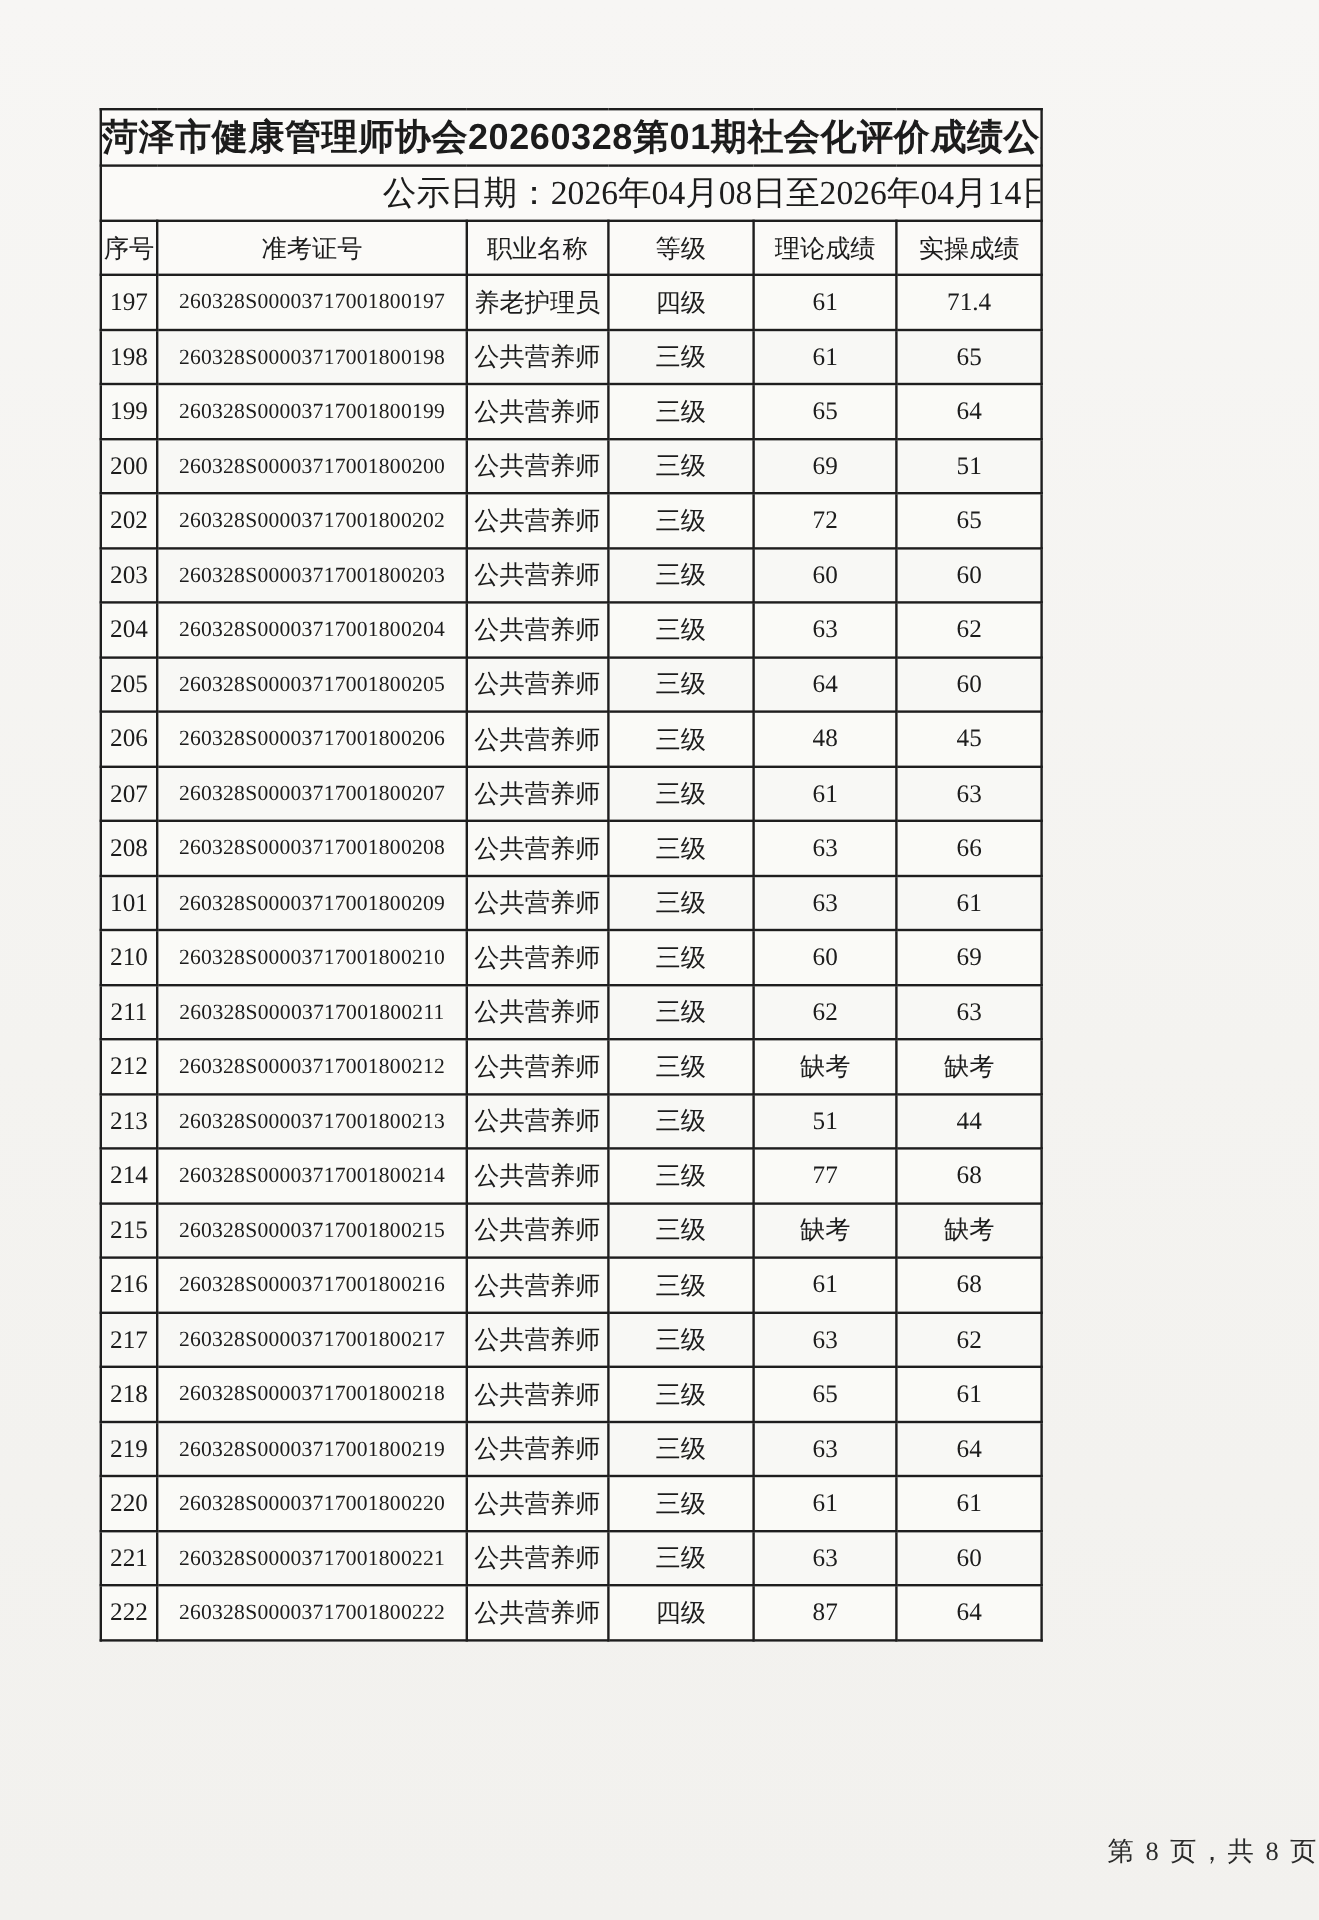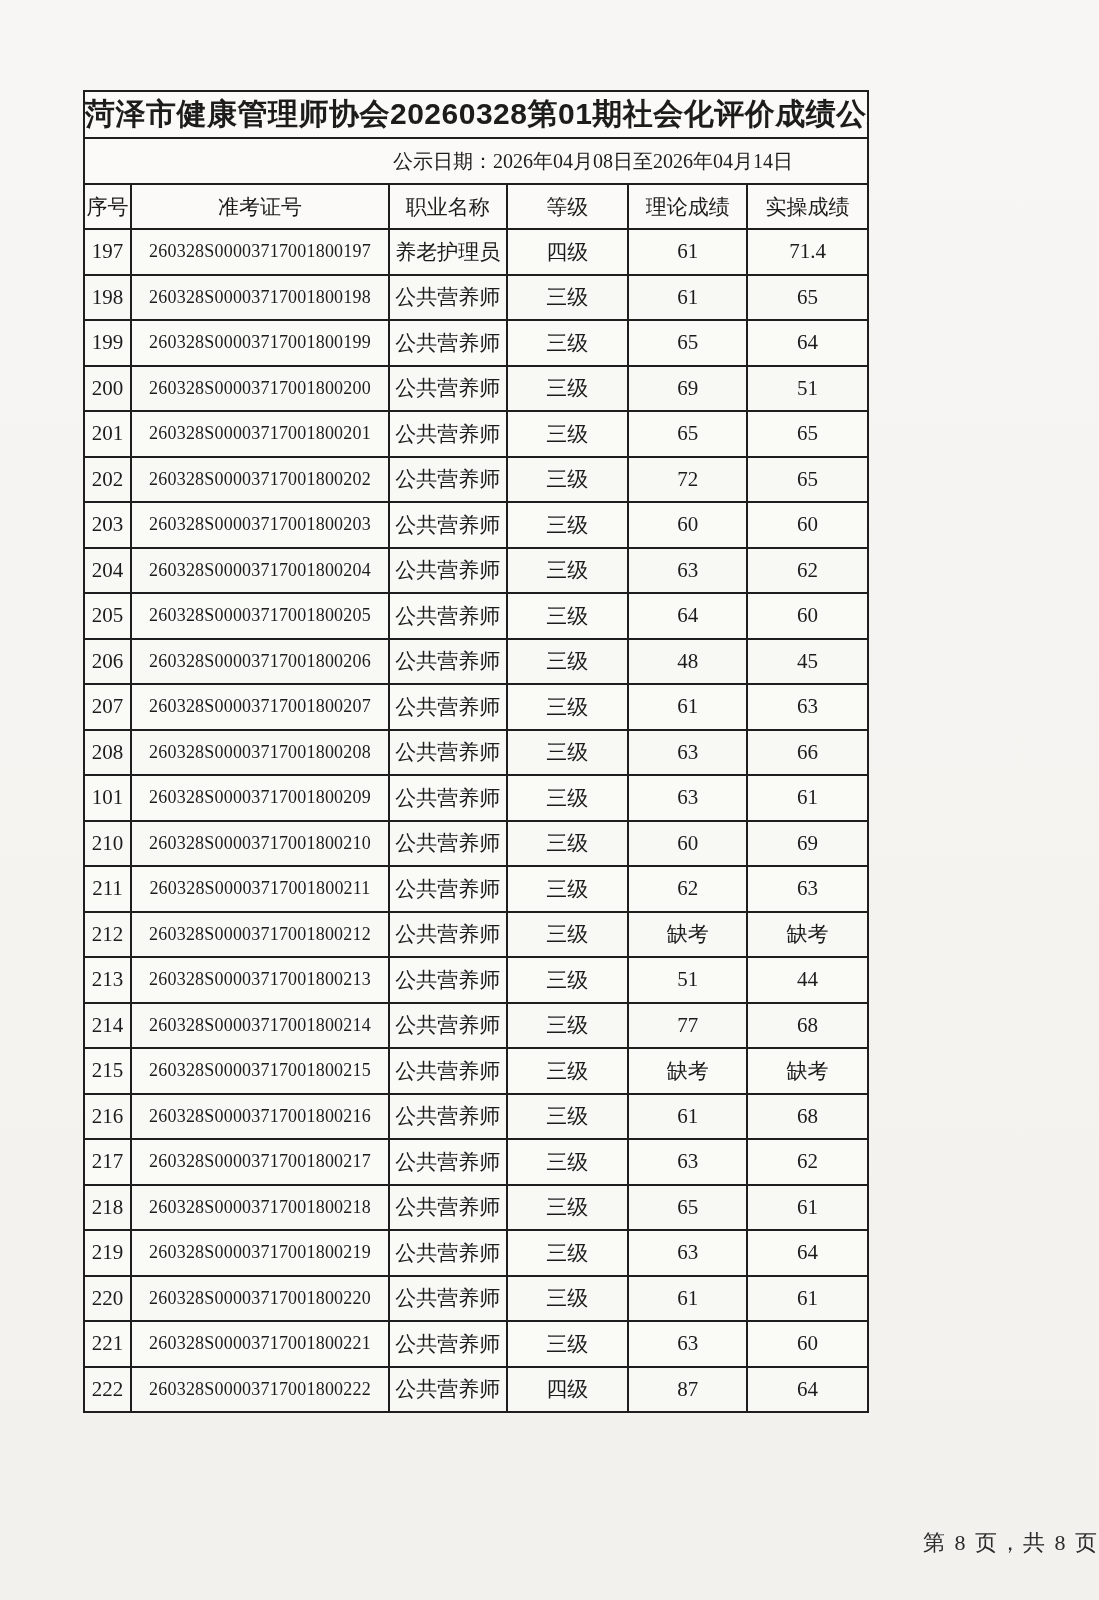--- a/index.html
+++ b/index.html
@@ -39,21 +39,21 @@
     font-family: "Liberation Sans", "DejaVu Sans", sans-serif;
     font-weight: 700;
     font-size: 30px;
     letter-spacing: 0.5px;
     border-bottom-width: 2px;
     background: #fbfaf8;
   }
   tr.subtitle-row th {
     height: 46px;
     font-weight: 400;
-    font-size: 20px;
+    font-size: 28px;
     text-align: center;
     padding-left: 234px; 
     background: #fbfaf8;
   }
   tr.header-row th {
     height: 45px;
     font-weight: 400;
     font-size: 21px;
     background: #fbfaf8;
   }
@@ -132,28 +132,20 @@
         </tr>
         <tr class="data-row">
           <td class="c-no">200</td>
           <td class="c-id">260328S00003717001800200</td>
           <td class="c-occ">公共营养师</td>
           <td class="c-lvl">三级</td>
           <td class="c-theory">69</td>
           <td class="c-prac">51</td>
         </tr>
         <tr class="data-row">
-          <td class="c-no">201</td>
-          <td class="c-id">260328S00003717001800201</td>
-          <td class="c-occ">公共营养师</td>
-          <td class="c-lvl">三级</td>
-          <td class="c-theory">65</td>
-          <td class="c-prac">65</td>
-        </tr>
-        <tr class="data-row">
           <td class="c-no">202</td>
           <td class="c-id">260328S00003717001800202</td>
           <td class="c-occ">公共营养师</td>
           <td class="c-lvl">三级</td>
           <td class="c-theory">72</td>
           <td class="c-prac">65</td>
         </tr>
         <tr class="data-row">
           <td class="c-no">203</td>
           <td class="c-id">260328S00003717001800203</td>

